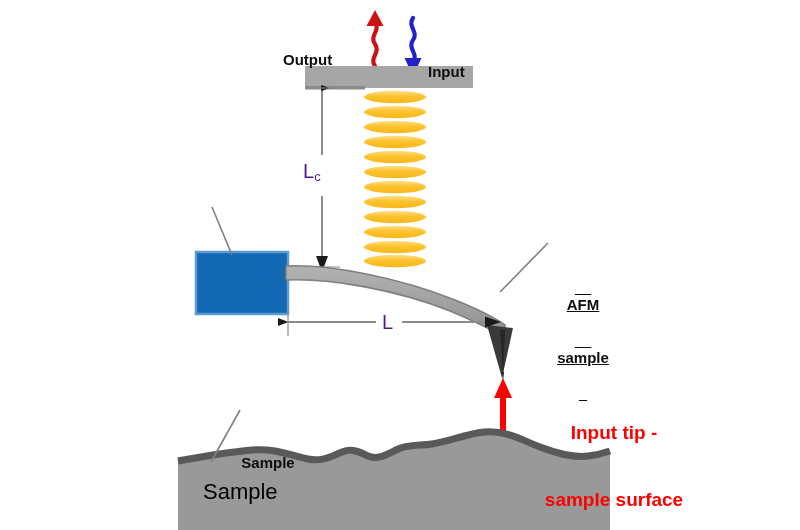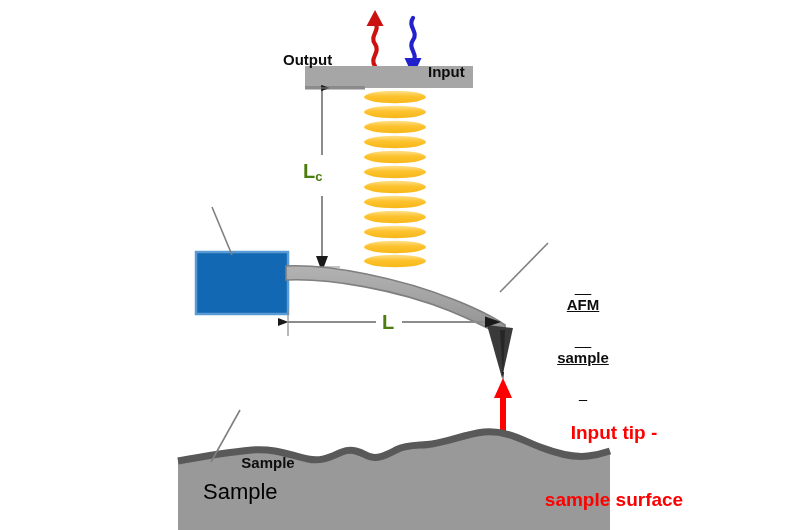--- a/index.html
+++ b/index.html
@@ -38,22 +38,22 @@
     color: #0d0d0d;
     margin-top: 45px;
   }
   .lbl-red {
     font-size: 19px;
     color: #ff0000;
     text-align: center;
   }
   .lbl-dim {
     font-size: 20px;
-    font-weight: bold;
-    color: #4d7c0f;
+    font-weight: normal;
+    color: #4c1d95;
   }
   .lbl-dim .sub {
     font-size: 13px;
     vertical-align: -3px;
   }
   .lbl-sample-word {
     font-size: 22px;
     font-weight: normal;
     color: #000000;
   }

